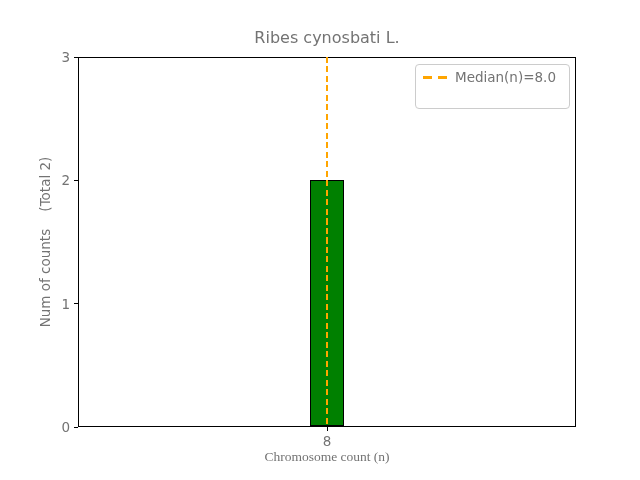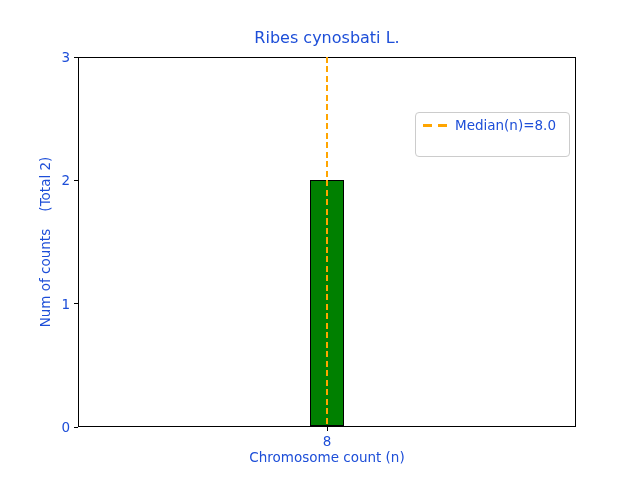--- a/index.html
+++ b/index.html
@@ -2,21 +2,21 @@
 <html><head>
 <meta charset="utf-8">
 <style>
   html, body { margin: 0; padding: 0; background: #ffffff; }
   .figure {
     position: relative;
     width: 640px;
     height: 480px;
     background: #ffffff;
     font-family: "DejaVu Sans", sans-serif;
-    color: #1d4ed8;
+    color: #737373;
     overflow: hidden;
   }
   .title {
     position: absolute;
     left: 78px;
     top: 28px;
     width: 498px;
     text-align: center;
     font-size: 16px;
     line-height: 19px;
@@ -39,37 +39,37 @@
     font-size: 13.5px;
     white-space: pre;
   }
   .xlabel {
     position: absolute;
     left: 78px;
     top: 449px;
     width: 498px;
     text-align: center;
     font-size: 13.5px;
+    font-family: Liberation Serif, serif;
   }
   .legend {
     position: absolute;
     left: 415px;
     top: 64px;
     width: 155px;
     height: 45px;
     box-sizing: border-box;
     border: 1px solid #cccccc;
     border-radius: 4px;
     background: rgba(255, 255, 255, 0.9);
     padding: 3px 7px;
     display: flex;
     flex-direction: column;
     justify-content: space-around;
     z-index: 5;
-    margin-top: 48px;
   }
   .legend-row {
     display: flex;
     align-items: center;
     height: 19px;
     font-size: 13.5px;
     white-space: nowrap;
   }
   .legend-handle {
     width: 24px;

